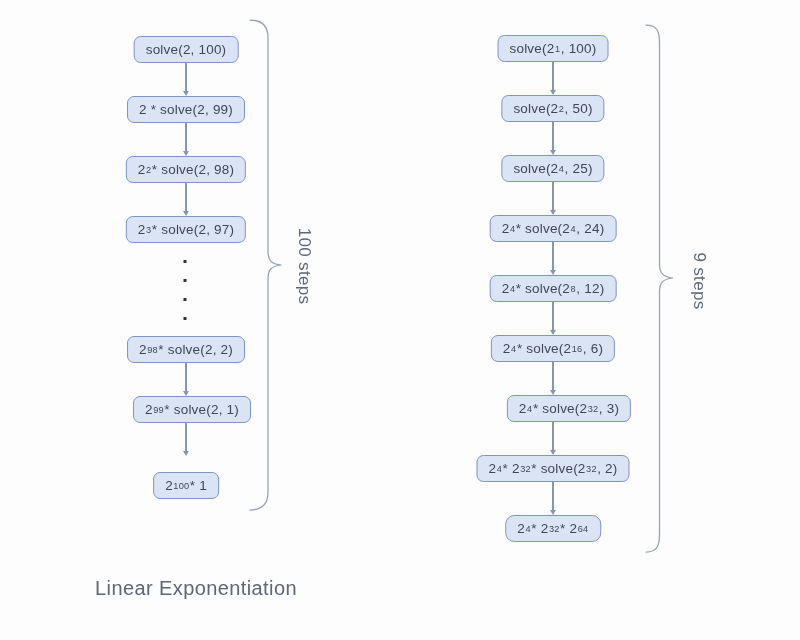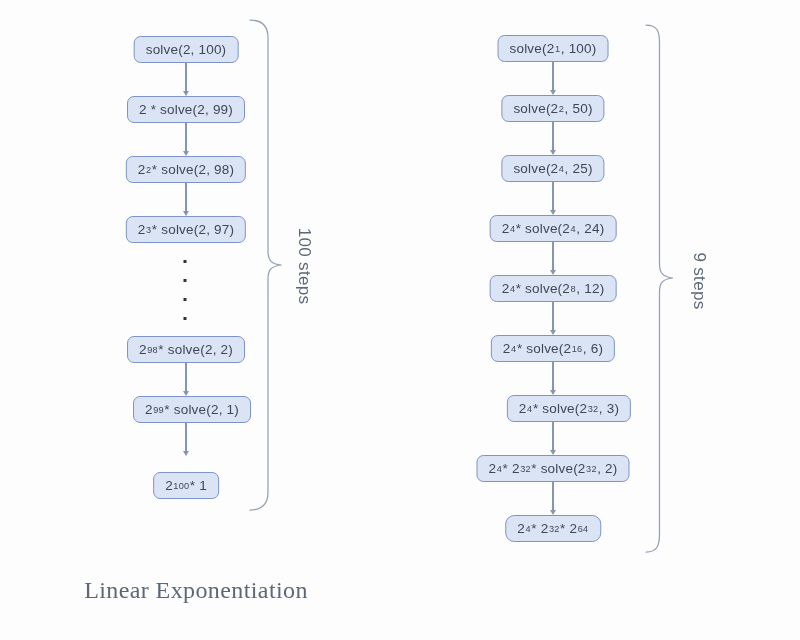--- a/index.html
+++ b/index.html
@@ -53,25 +53,24 @@
     position:absolute;
     transform:translate(-50%,-50%) rotate(90deg);
     font-size:17px;
     color:var(--label,#5d6876);
     white-space:nowrap;
     letter-spacing:0.3px;
   }
   .flow-title{
     position:absolute;
     transform:translateX(-50%);
-    font-size:24px;
+    font-size:20px;
     color:var(--label,#5d6876);
     white-space:nowrap;
     letter-spacing:0.4px;
-    font-family:Liberation Serif, serif;
   }
   .braces{position:absolute;left:0;top:0;pointer-events:none;}
   .braces path{
     fill:none;
     stroke:var(--brace,#93a1b4);
     stroke-width:1.25;
     stroke-linecap:round;
   }
 </style>
 </head>

